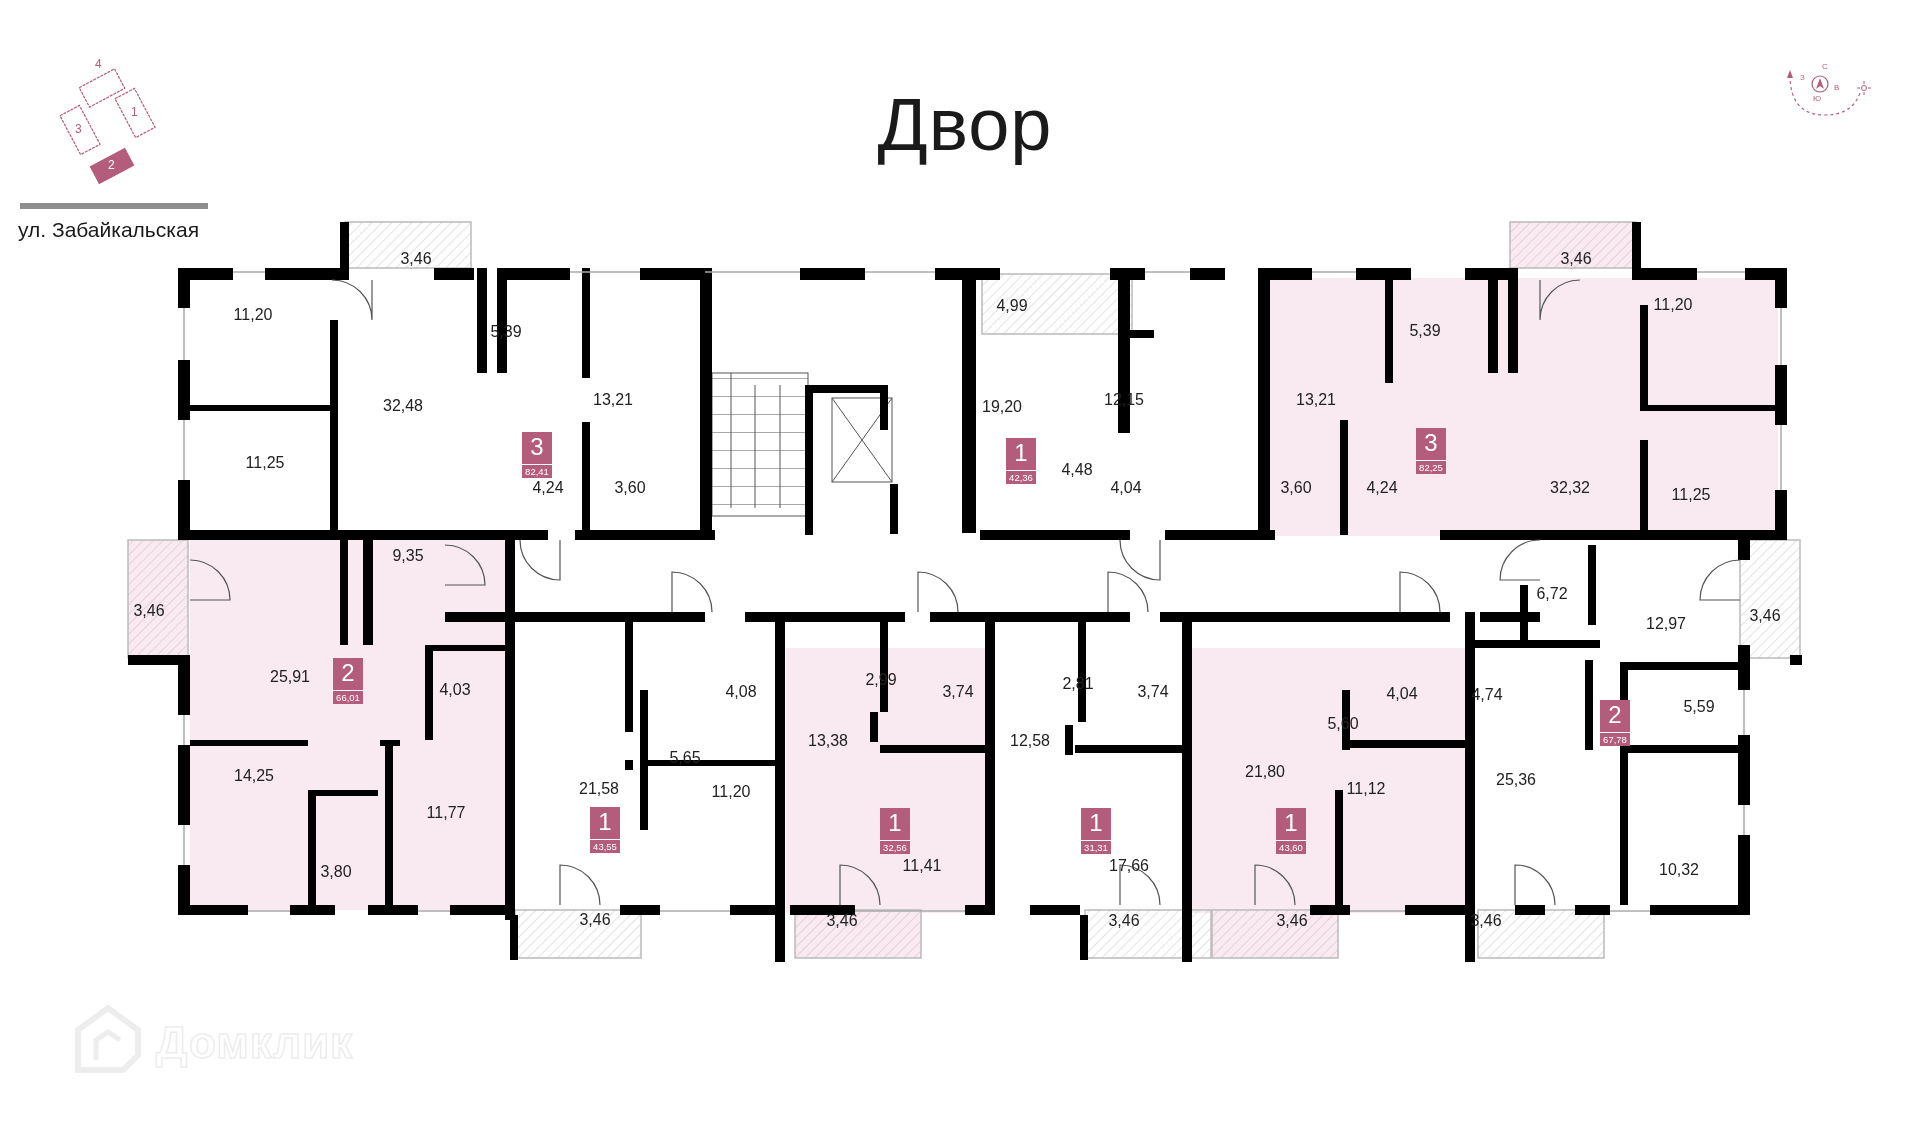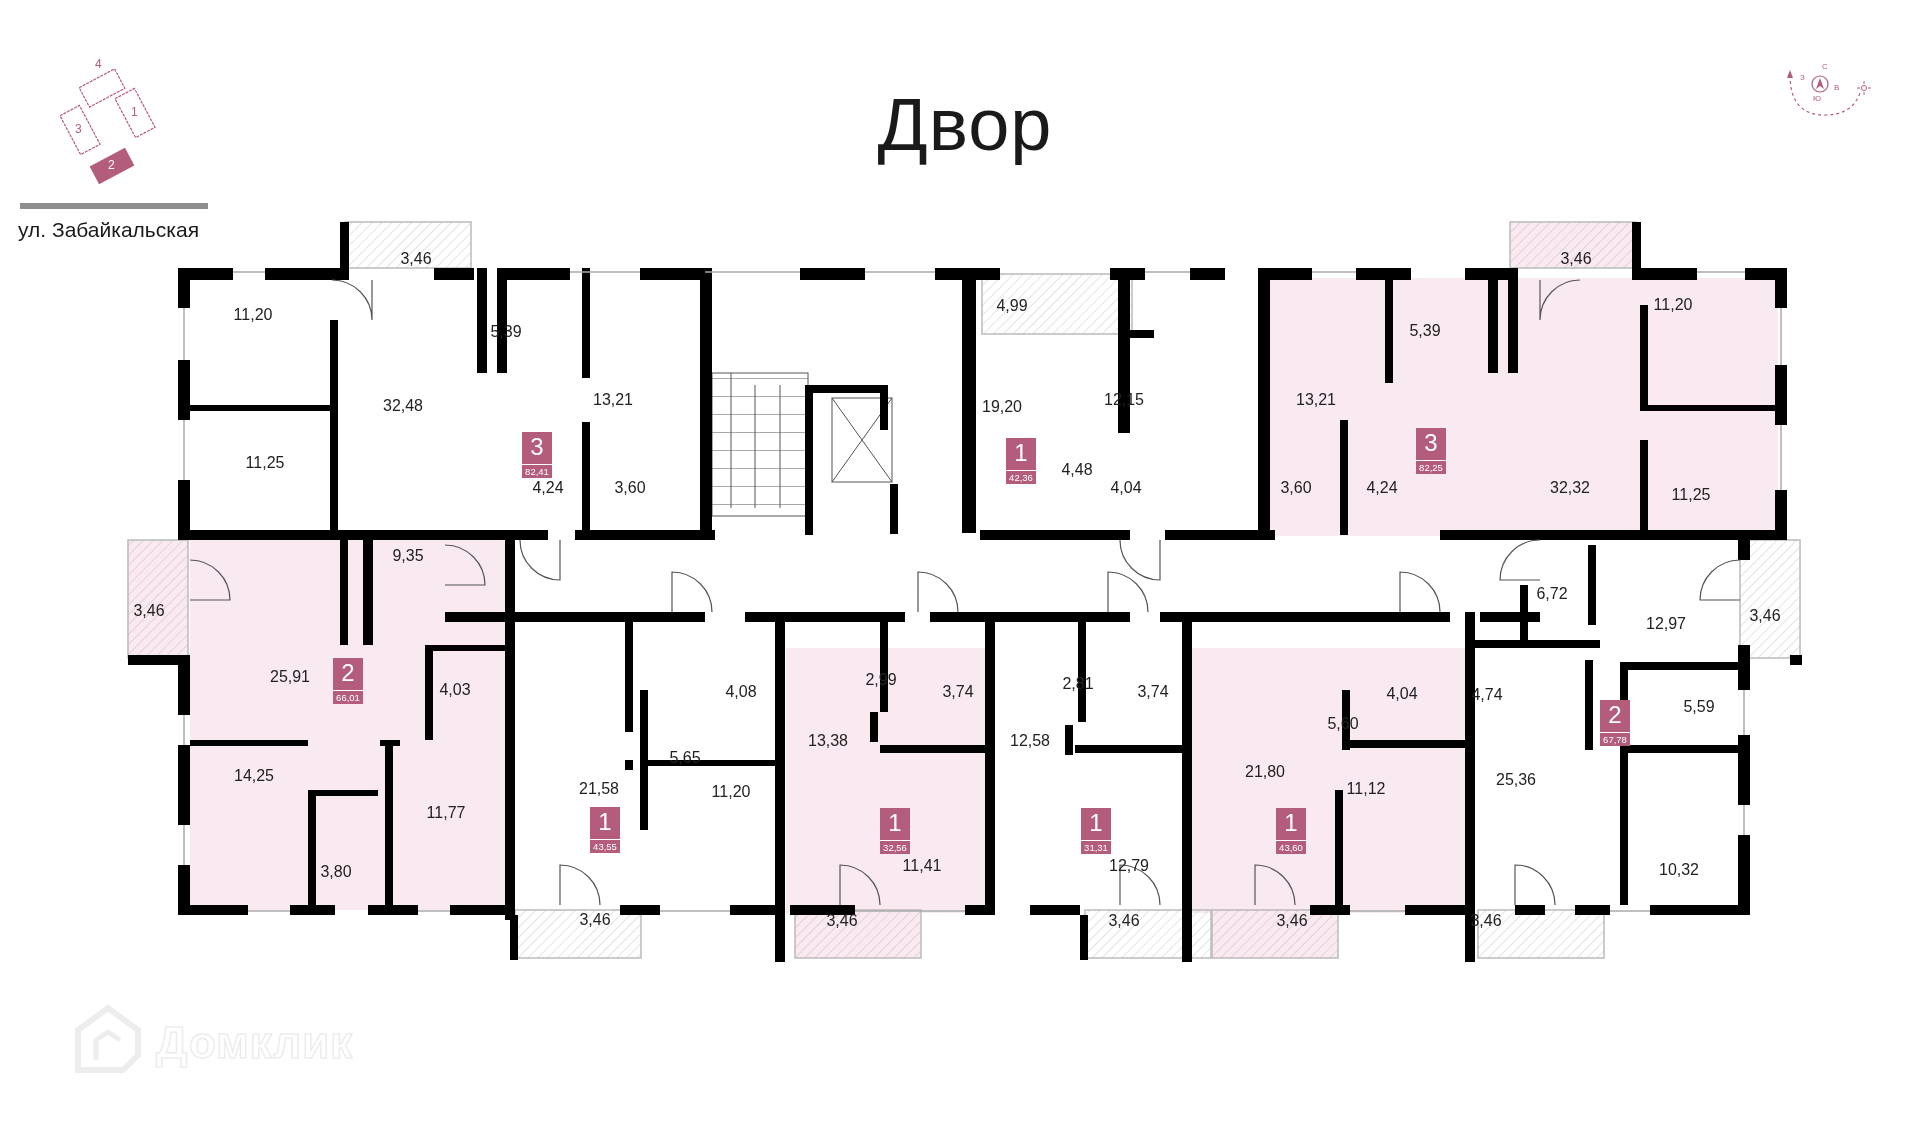--- a/index.html
+++ b/index.html
@@ -351,21 +351,21 @@
 <span class="room-label" style="left:922px;top:866px;text-align:right;">11,41</span>
 <span class="room-label" style="left:842px;top:921px;">3,46</span>
 <div class="badge" style="left:880px;top:808px;">
   <span class="num">1</span>
   <span class="area">32,56</span>
 </div>
 
 <span class="room-label" style="left:1078px;top:684px;">2,81</span>
 <span class="room-label" style="left:1153px;top:692px;">3,74</span>
 <span class="room-label" style="left:1030px;top:741px;">12,58</span>
-<span class="room-label" style="left:1129px;top:866px;">12,79</span>
+<span class="room-label" style="left:1129px;top:866px;">17,66</span>
 <span class="room-label" style="left:1124px;top:921px;">3,46</span>
 <div class="badge" style="left:1081px;top:808px;">
   <span class="num">1</span>
   <span class="area">31,31</span>
 </div>
 
 <span class="room-label" style="left:1402px;top:694px;">4,04</span>
 <span class="room-label" style="left:1343px;top:724px;">5,60</span>
 <span class="room-label" style="left:1265px;top:772px;">21,80</span>
 <span class="room-label" style="left:1366px;top:789px;">11,12</span>

